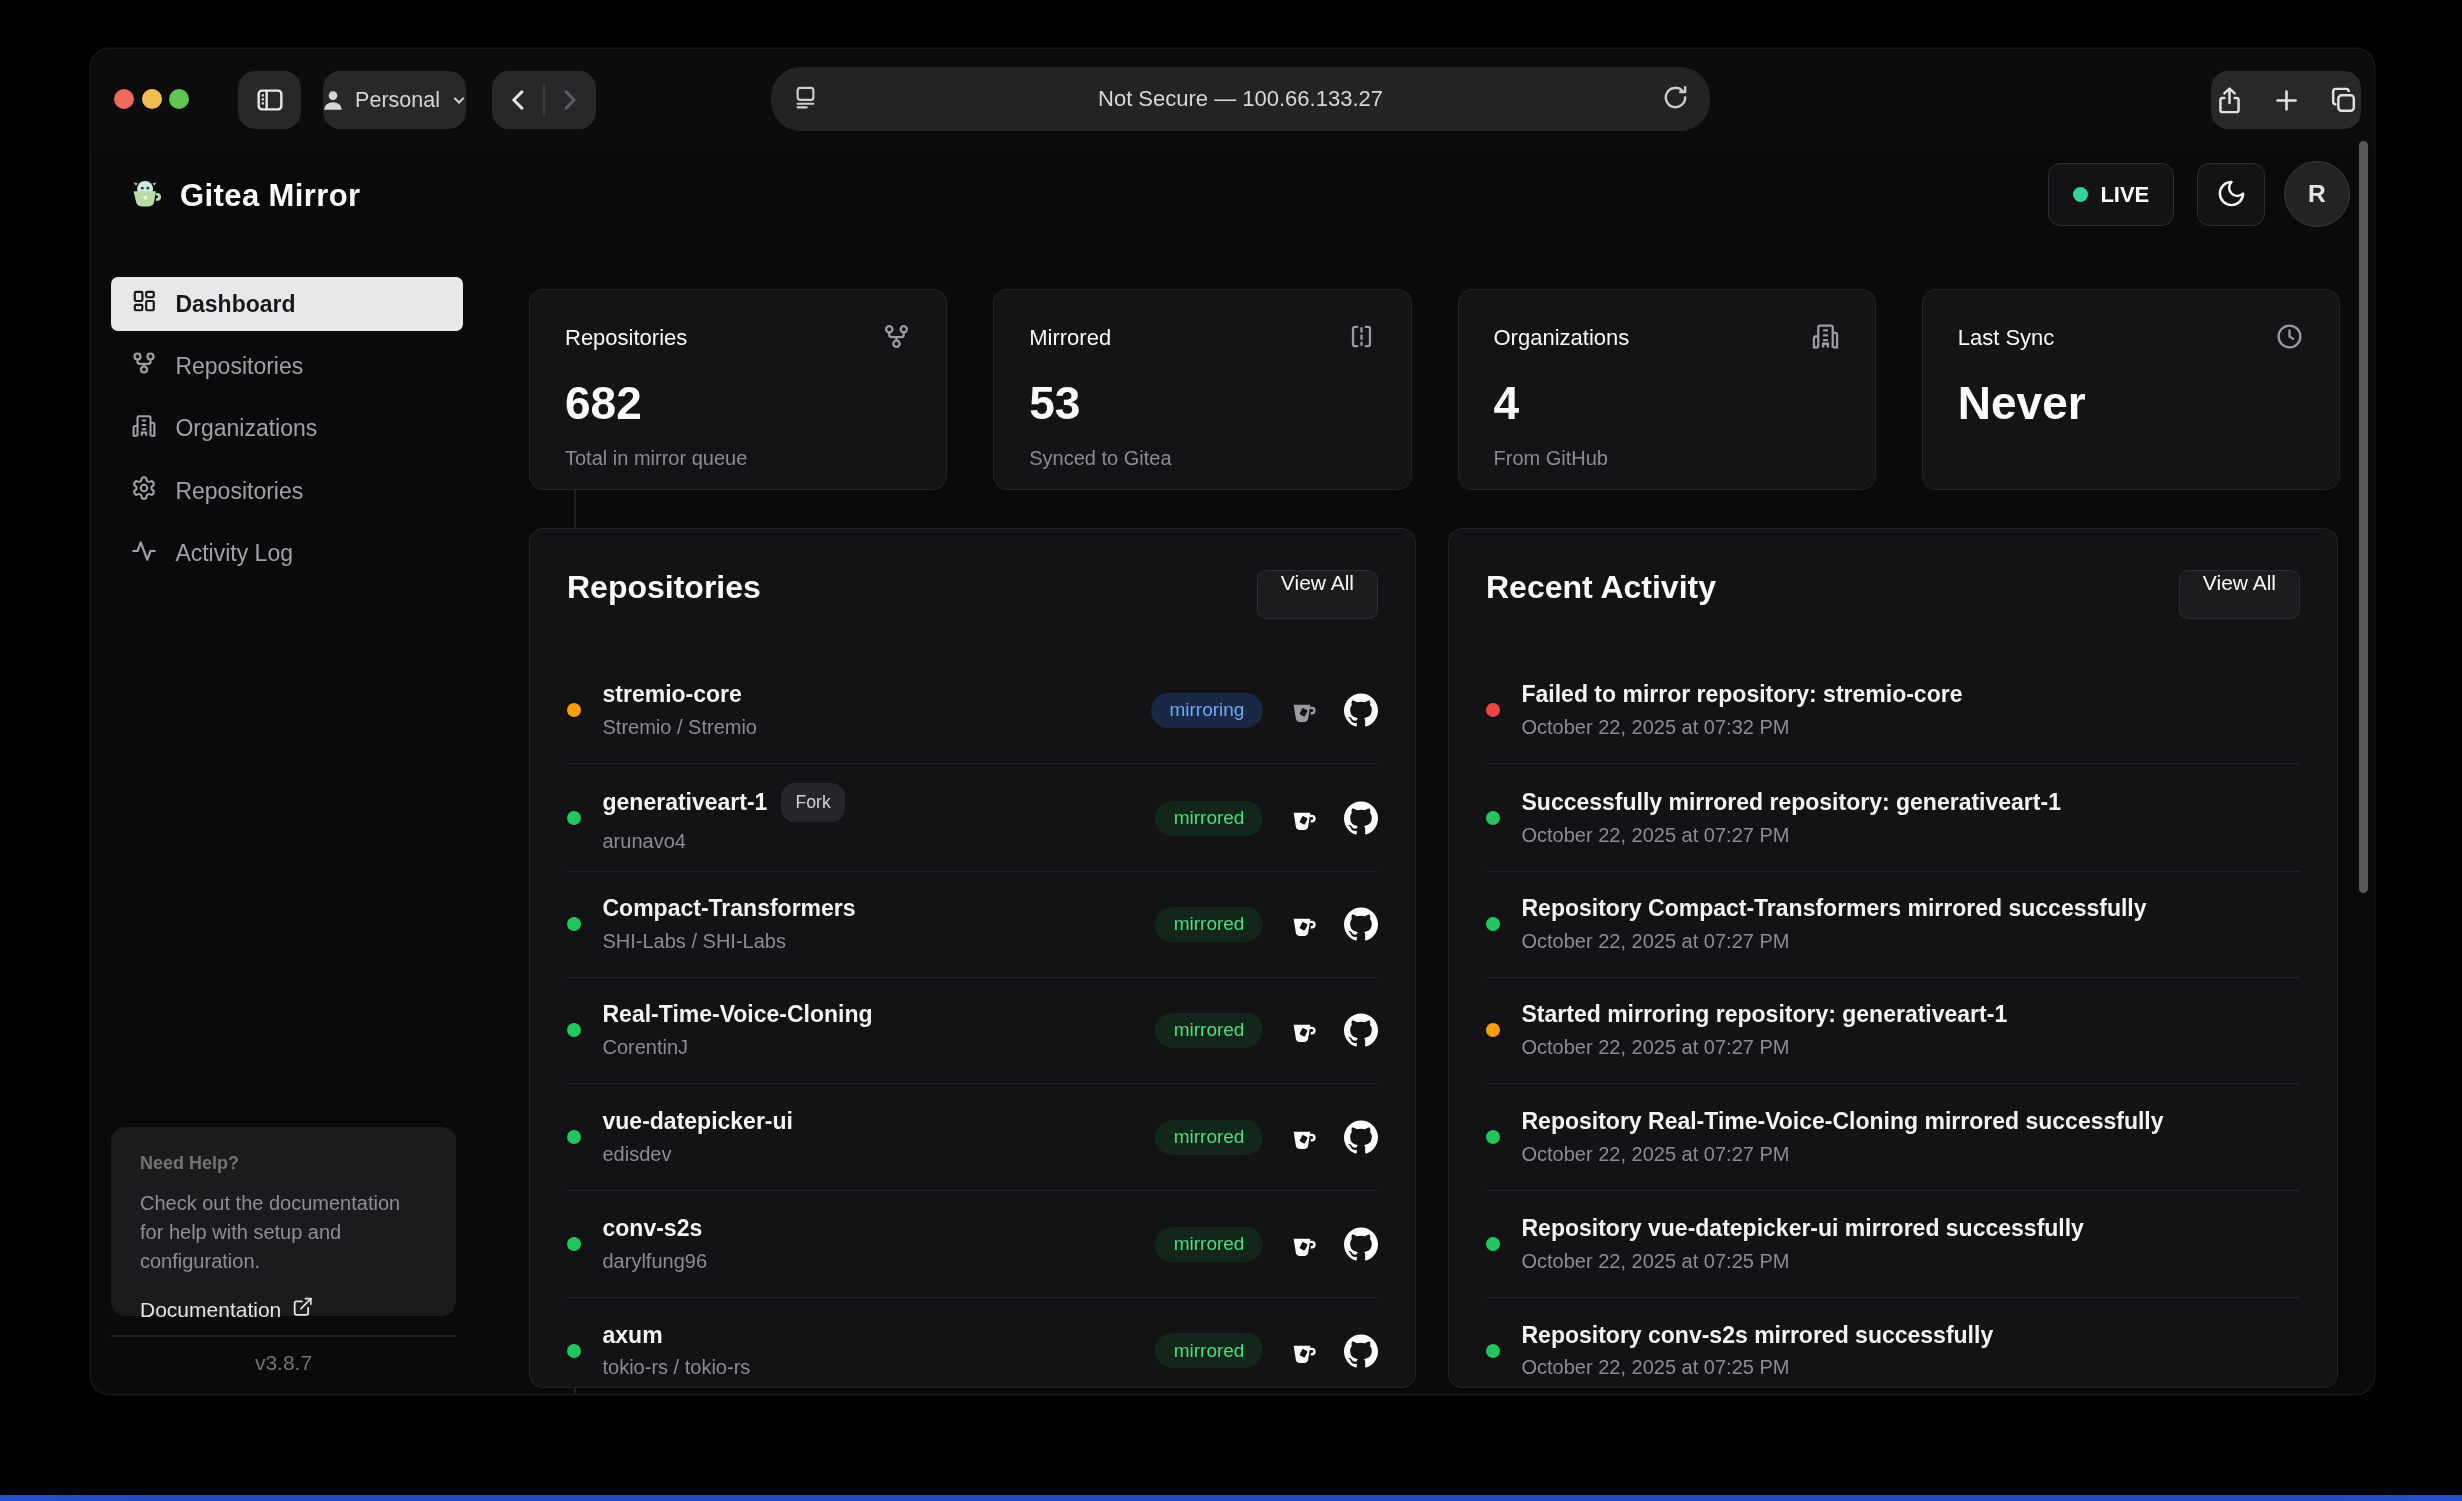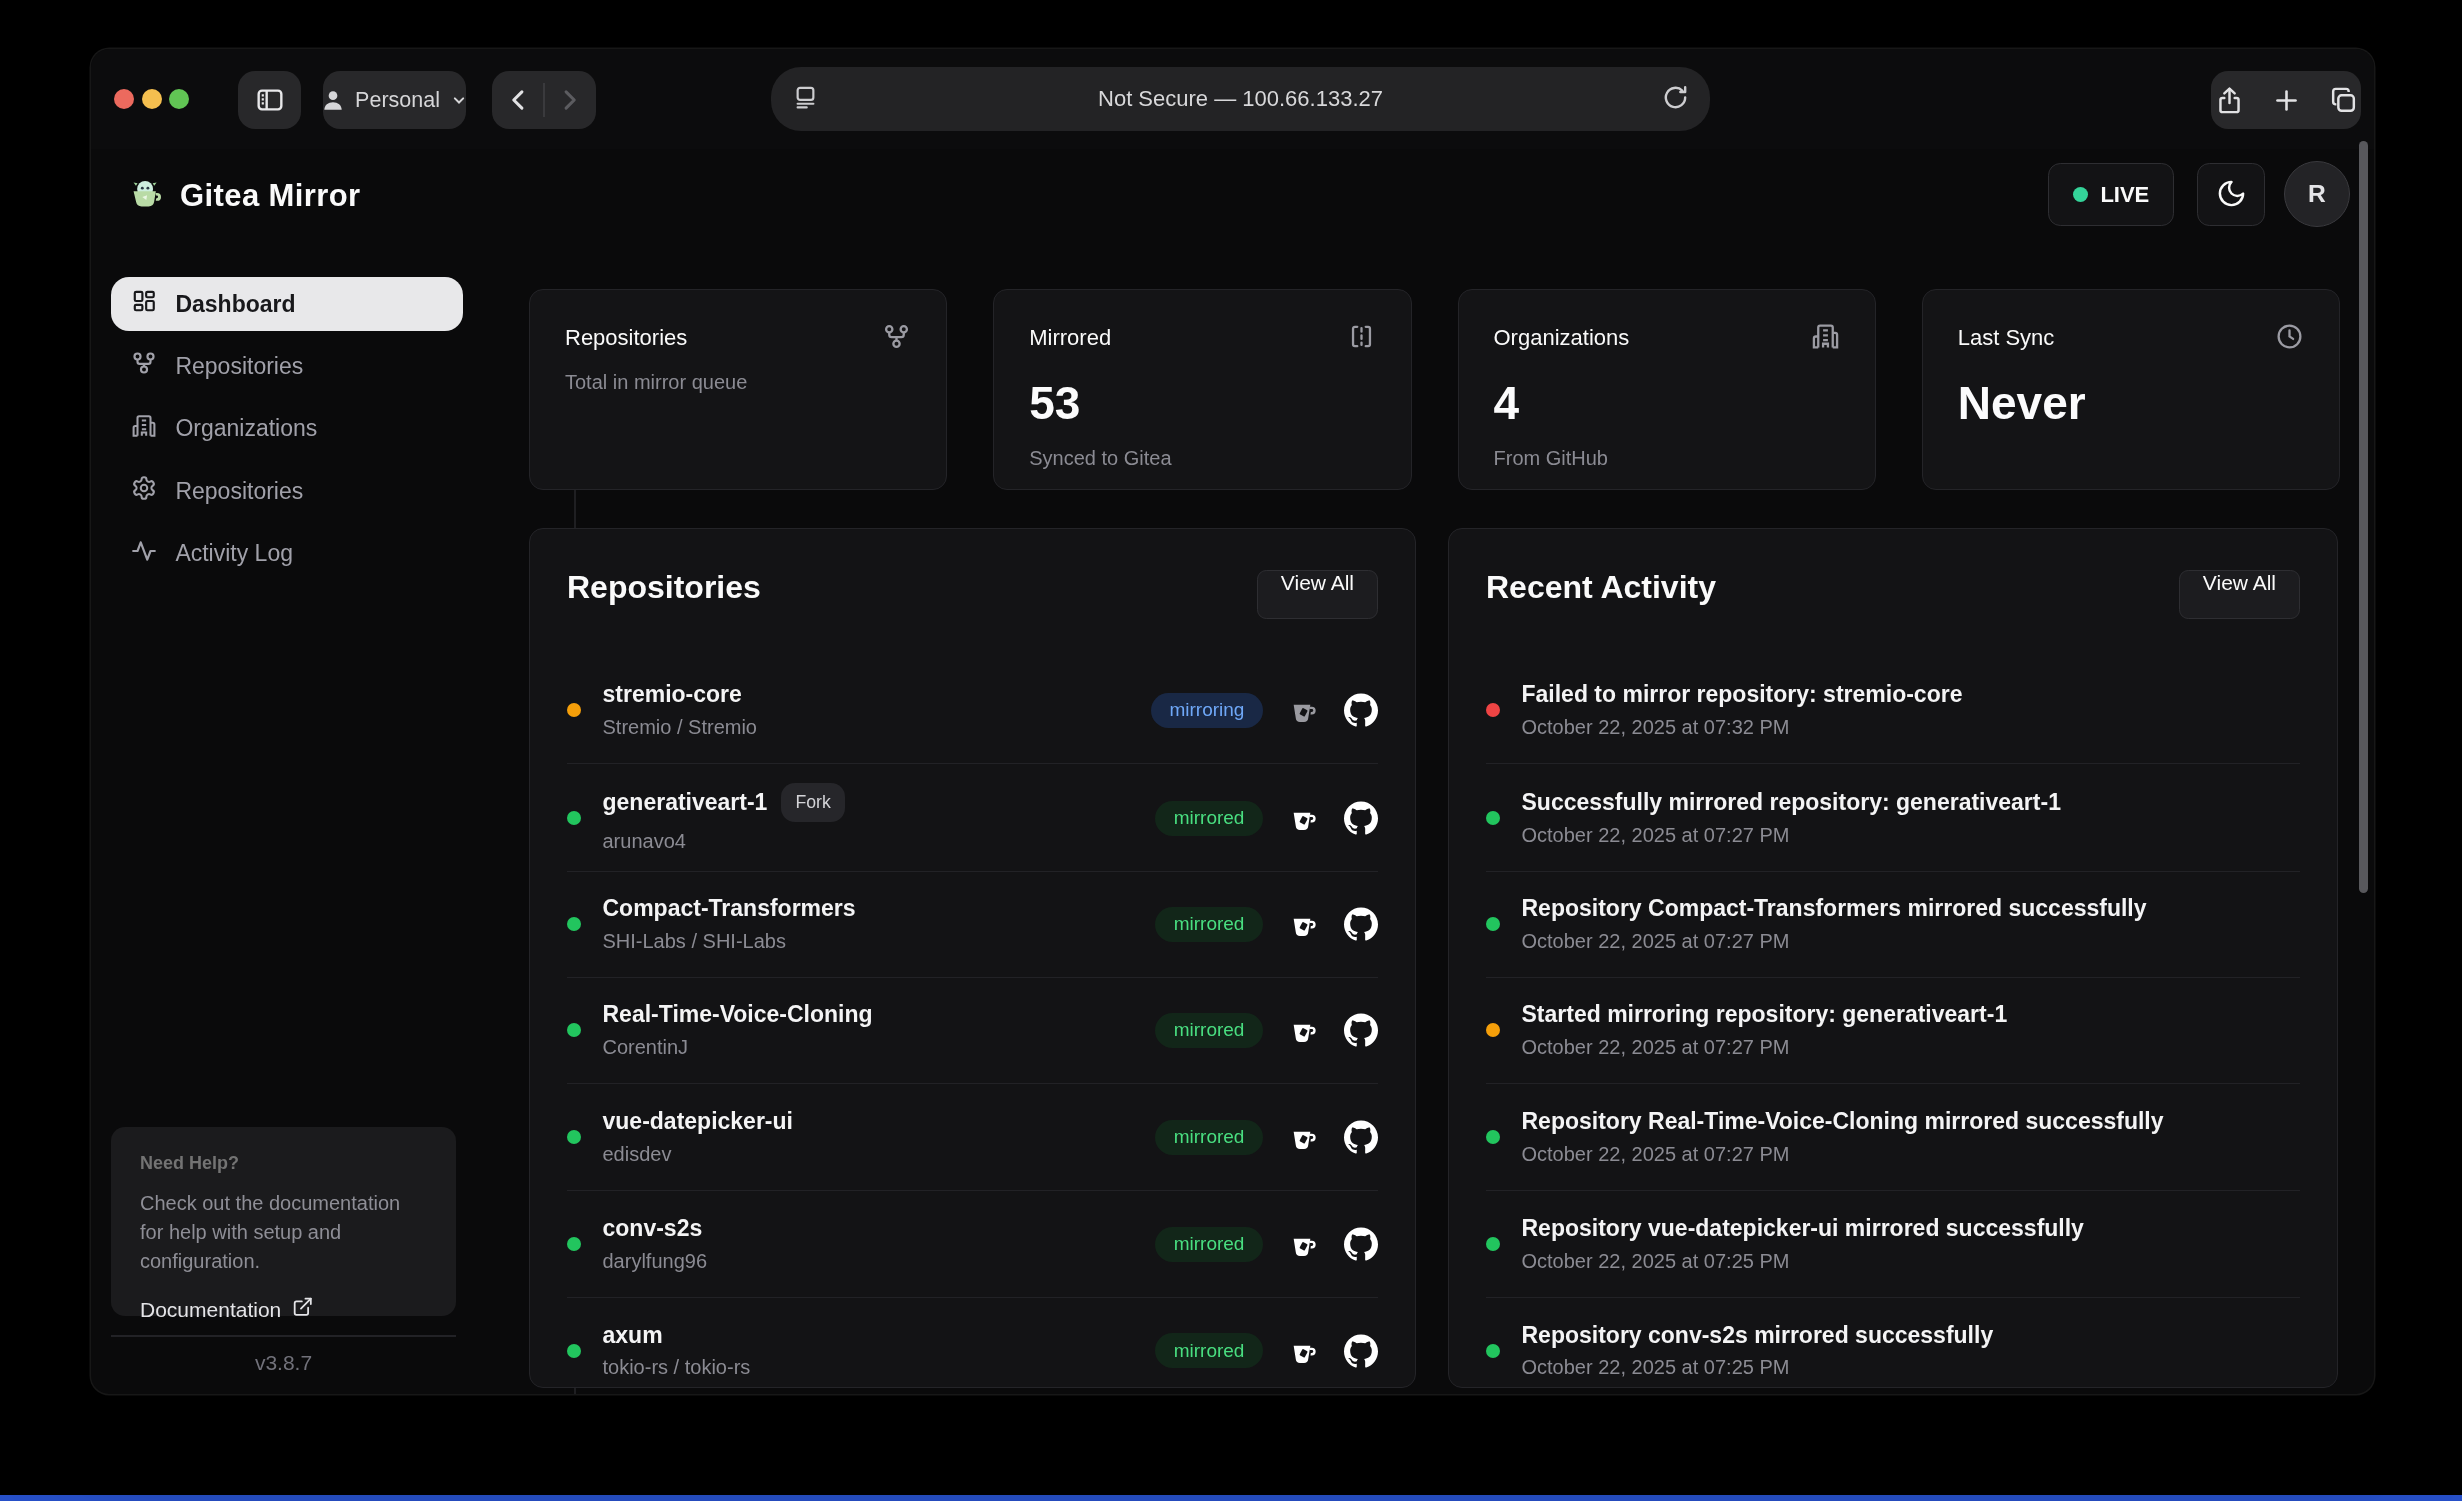--- a/index.html
+++ b/index.html
@@ -43,21 +43,21 @@
   .avatar{ position:absolute; left:2193px; top:12.3px; width:66px; height:66px; border-radius:50%;
            background:#232326; border:1.5px solid #3a3a3e; display:flex; align-items:center;
            justify-content:center; color:#e4e4e7; font-size:24.6px; font-weight:700; }
 
   
   .scrollbar{ position:absolute; right:6.1px; top:92px; width:9.2px; height:752px; background:#58585c; border-radius:4.6px; }
 
   
   .side-border{ position:absolute; left:483px; top:246px; bottom:0; width:1.5px; background:#1f1f22; }
   .nav{ position:absolute; left:20px; top:228px; width:352px; }
-  .nav-item{ height:54px; margin-bottom:8.4px; border-radius:18px; display:flex; align-items:center;
+  .nav-item{ height:54px; margin-bottom:8.4px; border-radius:7px; display:flex; align-items:center;
              gap:18.4px; padding:0 20px; color:#a1a1aa; font-size:23px; font-weight:500; }
   .nav-item.active{ background:#e8e8ea; color:#18181b; font-weight:600; }
   .help-box{ position:absolute; left:20px; top:1078px; width:345px; height:189px; background:#1b1b1d;
              border-radius:14px; padding:26px 29px; }
   .help-title{ color:#737373; font-size:18px; font-weight:700; }
   .help-desc{ color:#8e8e96; font-size:20px; line-height:29px; margin-top:15.4px; }
   .help-link{ margin-top:20px; display:flex; align-items:center; gap:10.7px; color:#e4e4e7;
               font-size:21px; font-weight:500; }
   .side-divider{ position:absolute; left:20px; top:1286px; width:345px; height:1.5px; background:#222226; }
   .version{ position:absolute; left:20px; top:1302px; width:345px; text-align:center; color:#71717a; font-size:21px; }
@@ -320,20 +320,21 @@
         <div class="card-top">
           <span class="card-label">Repositories</span>
           <span><svg width="29" height="29" viewBox="0 0 24 24" fill="none" stroke="currentColor" stroke-width="1.9">
                 <circle cx="6" cy="6" r="2.6"></circle>
                 <circle cx="18" cy="6" r="2.6"></circle>
                 <circle cx="12" cy="18" r="2.6"></circle>
                 <path d="M6 8.6v1.9a2 2 0 0 0 2 2h8a2 2 0 0 0 2-2V8.6"></path>
                 <path d="M12 12.5v2.9"></path>
               </svg></span>
         </div>
+        <div class="card-value">682</div>
         <div class="card-sub">Total in mirror queue</div>
       </div>
       <div class="card">
         <div class="card-top">
           <span class="card-label">Mirrored</span>
           <span><svg width="29" height="29" viewBox="0 0 24 24" fill="none" stroke="currentColor" stroke-width="1.9" stroke-linecap="round">
                 <path d="M8.5 4H6.5A1.5 1.5 0 0 0 5 5.5v13A1.5 1.5 0 0 0 6.5 20h2"></path>
                 <path d="M15.5 4h2A1.5 1.5 0 0 1 19 5.5v13a1.5 1.5 0 0 1-1.5 1.5h-2"></path>
                 <line x1="12" y1="5" x2="12" y2="8" stroke-dasharray="3 3"></line>
                 <line x1="12" y1="11" x2="12" y2="19" stroke-dasharray="3 3"></line>

